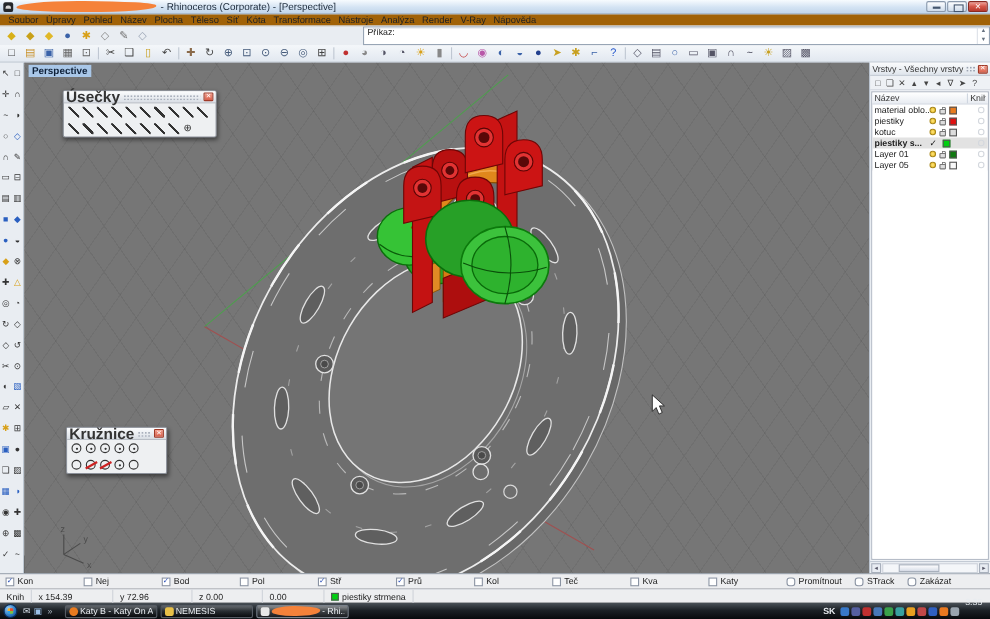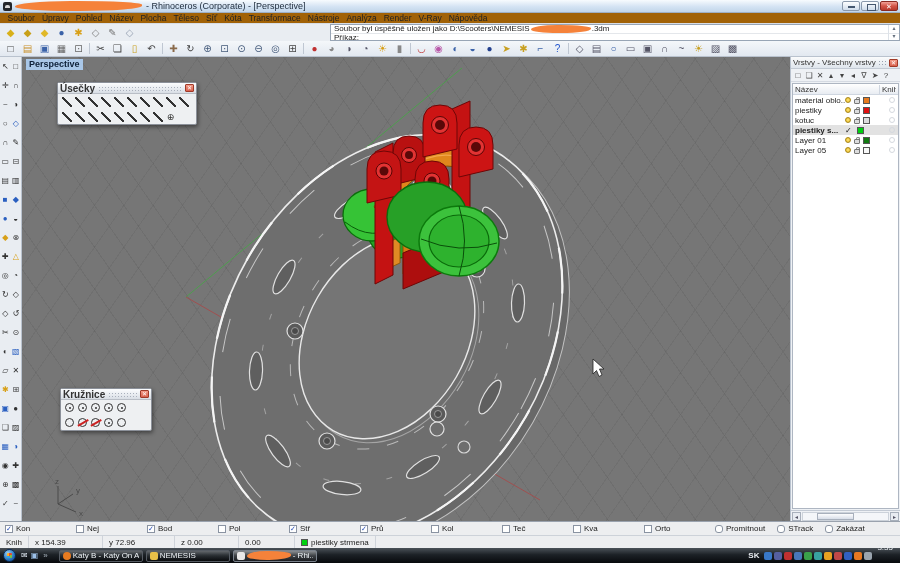--- a/index.html
+++ b/index.html
@@ -53,21 +53,21 @@
     background-image:repeating-linear-gradient(55deg,rgba(55,55,55,.12) 0 1px,transparent 1px 24px),
                      repeating-linear-gradient(125deg,rgba(55,55,55,.10) 0 1px,transparent 1px 24px)}
   .viewport svg{position:absolute;left:0;top:0}
   .vp-label{position:absolute;left:4px;top:2px;background:#a9c7e8;color:#0e2038;font-size:9px;font-weight:bold;line-height:11px;padding:0 3px;z-index:3}
 
   
   .palette{position:absolute;background:#eef0f2;border:1px solid #8b9099;box-shadow:1px 2px 4px rgba(0,0,0,.45);border-radius:2px;z-index:4}
   #pal-lines{left:35px;top:25px;width:140px}
   #pal-ellipse{left:43px;top:111px;width:92px}
   #pal-circle{left:38px;top:331px;width:92px}
-  .ptitle{height:11px;display:flex;align-items:center;background:linear-gradient(#fcfdfe,#d9dee5);border-bottom:1px solid #b9bec6;padding:4px 2px;font-size:10px;font-weight:bold;color:#333}
+  .ptitle{height:11px;display:flex;align-items:center;background:linear-gradient(#fcfdfe,#d9dee5);border-bottom:1px solid #b9bec6;padding:4px 2px;font-size:14px;font-weight:bold;color:#333}
   .pgrip{flex:1;height:5px;margin:0 3px;background-image:radial-gradient(circle,#a9b0bc 0.7px,transparent 0.9px);background-size:3px 3px}
   .pclose{width:9px;height:8px;background:linear-gradient(#f49c8a,#d8604c);border:1px solid #a03a28;border-radius:1px;color:#fff;font-size:6px;line-height:6px;text-align:center;flex:none}
   .pclose::after{content:"✕"}
   .prow{display:flex;padding:1px 2px}
   .pcell{width:13px;height:13px;display:flex;align-items:center;justify-content:center}
   .i-line{width:10px;height:10px;background:linear-gradient(45deg,transparent 44%,#333 44%,#333 58%,transparent 58%)}
   .i-circ{width:9px;height:9px;border:1px solid #333;border-radius:50%;position:relative}
   .i-circ.dot::after{content:"";position:absolute;left:2.6px;top:2.6px;width:2px;height:2px;background:#333;border-radius:50%}
   .i-circ.slash::before{content:"";position:absolute;left:-2px;top:3.4px;width:12px;height:1.6px;background:#c22;transform:rotate(-30deg)}
   .i-ell{width:12px;height:8px;border:1px solid #333;border-radius:50%}
@@ -170,21 +170,20 @@
         <span class="tbtn" style="color: rgb(216, 176, 24);">◆</span>
         <span class="tbtn" style="color: rgb(200, 160, 24);">◆</span>
         <span class="tbtn" style="color: rgb(224, 184, 40);">◆</span>
         <span class="tbtn" style="color: rgb(58, 98, 168);">●</span>
         <span class="tbtn" style="color: rgb(216, 160, 24);">✱</span>
         <span class="tbtn" style="color: rgb(136, 136, 136);">◇</span>
         <span class="tbtn" style="color: rgb(119, 119, 119);">✎</span>
         <span class="tbtn" style="color: rgb(154, 164, 180);">◇</span>
       </div>
     <div class="cmdbox">
-      <div class="cmd-history"><span>Soubor byl úspěšně uložen jako D:\Scooters\NEMESIS</span><span class="redact c-redact"></span><span>.3dm</span></div>
       <div class="cmd-prompt"><span>Příkaz:</span></div>
       <div class="cmdscroll">
         <span class="arr arr-up"></span>
         <span class="arr arr-down"></span>
       </div>
     </div>
   </div>
 
   <div class="maintb">
       <span class="tbtn" style="color: rgb(68, 68, 68);">□</span>
@@ -630,21 +629,21 @@
       <span class="os">
         <span class="cbx"></span>
         <span class="oslabel">Teč</span>
       </span>
       <span class="os">
         <span class="cbx"></span>
         <span class="oslabel">Kva</span>
       </span>
       <span class="os">
         <span class="cbx"></span>
-        <span class="oslabel">Orto</span>
+        <span class="oslabel">Katy</span>
       </span>
       <span class="os narrow">
         <span class="cbx rnd"></span>
         <span class="oslabel">Promítnout</span>
       </span>
       <span class="os narrow">
         <span class="cbx rnd"></span>
         <span class="oslabel">STrack</span>
       </span>
       <span class="os narrow">

